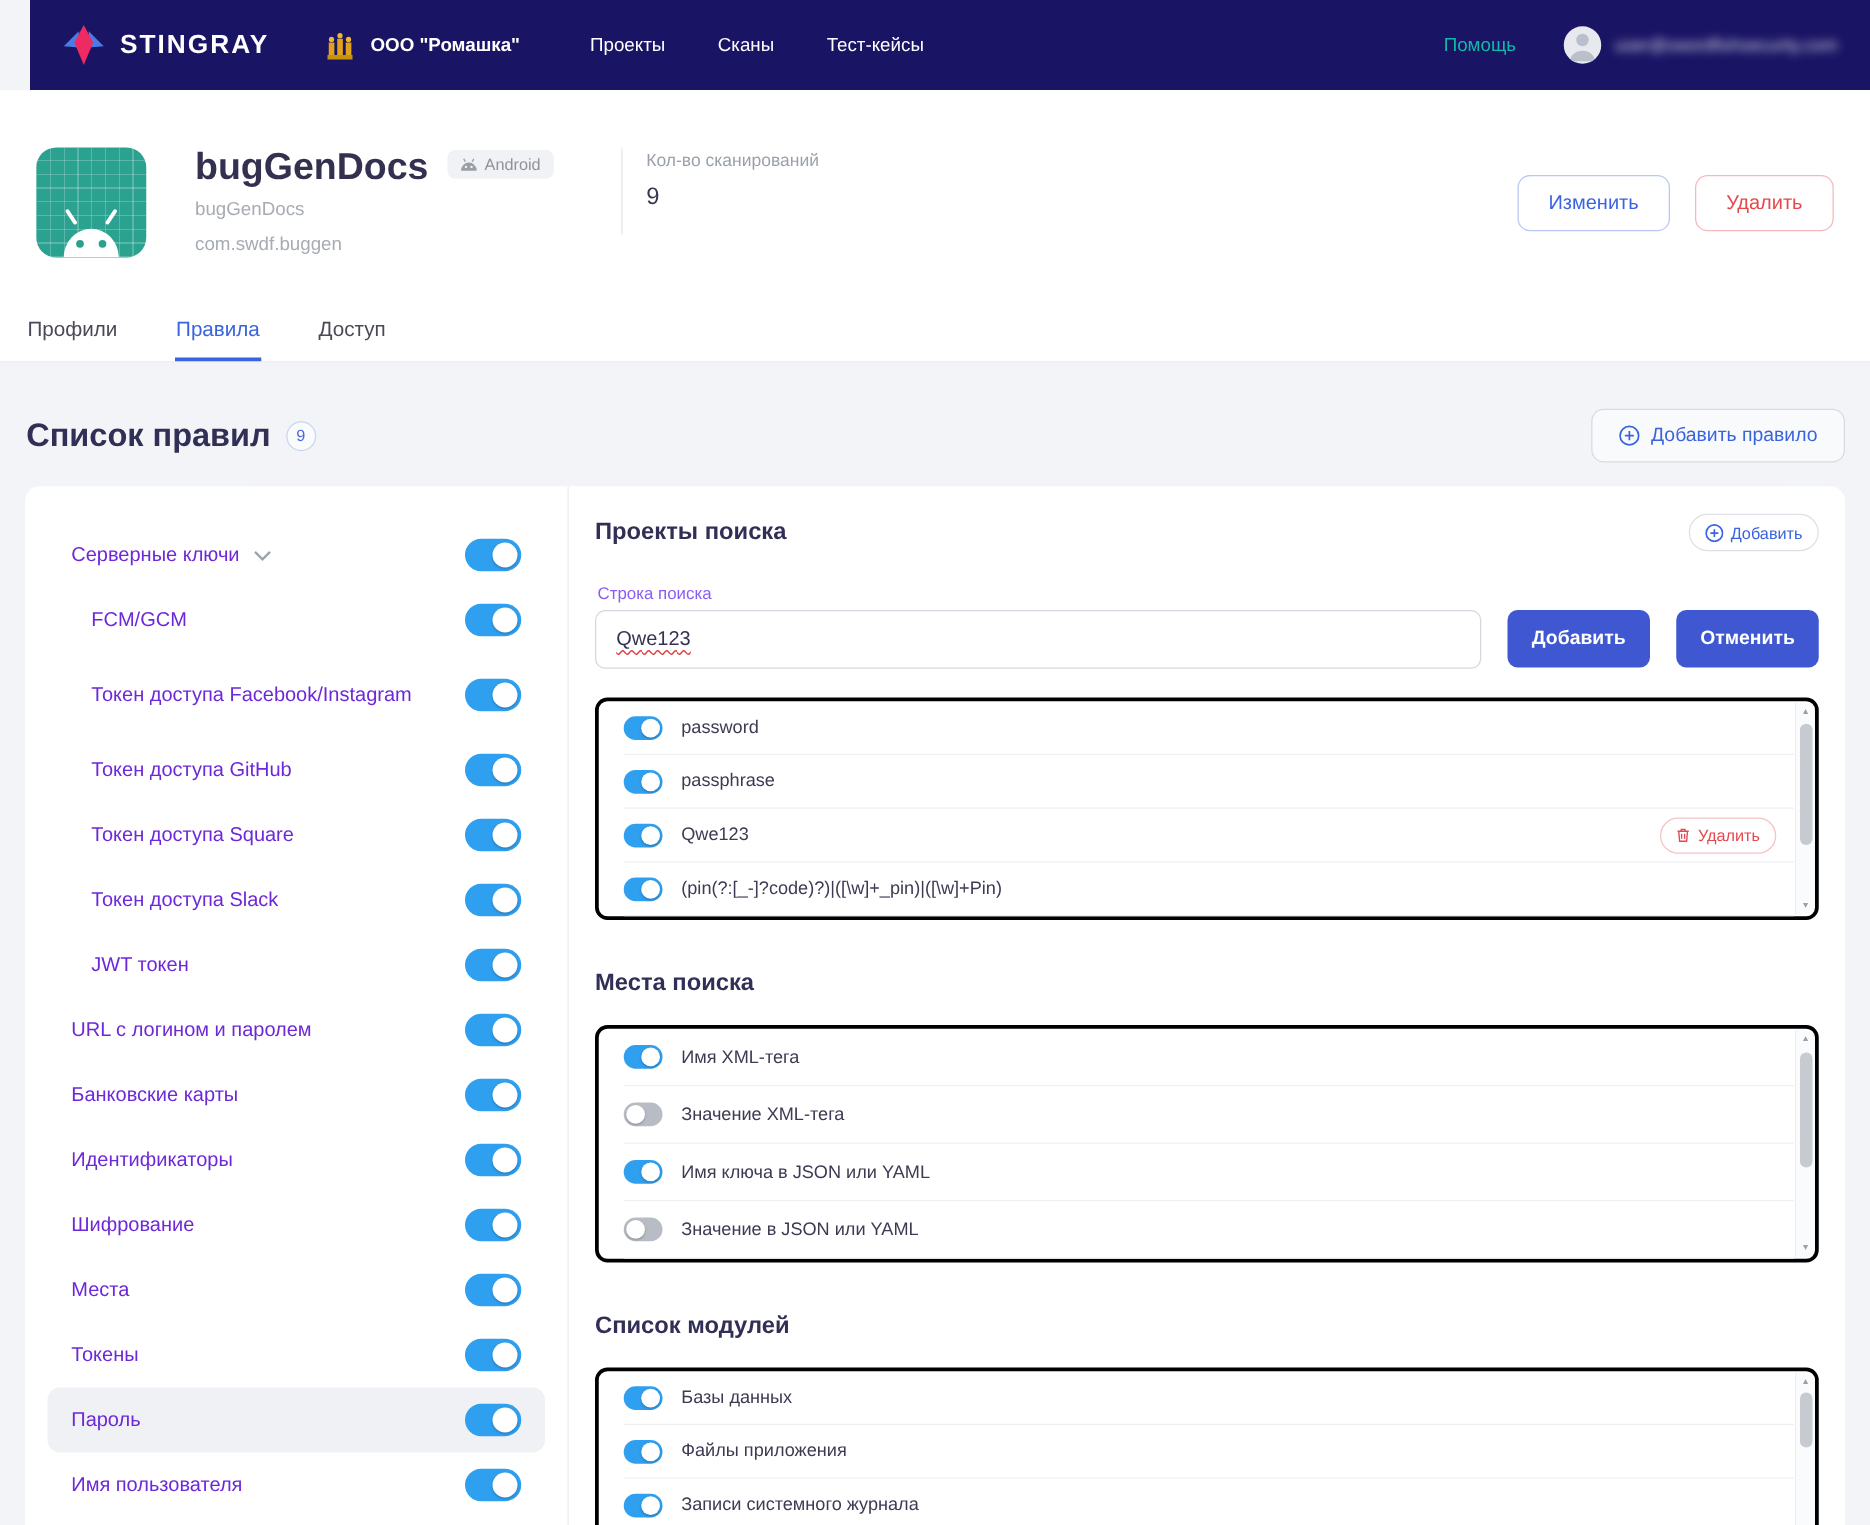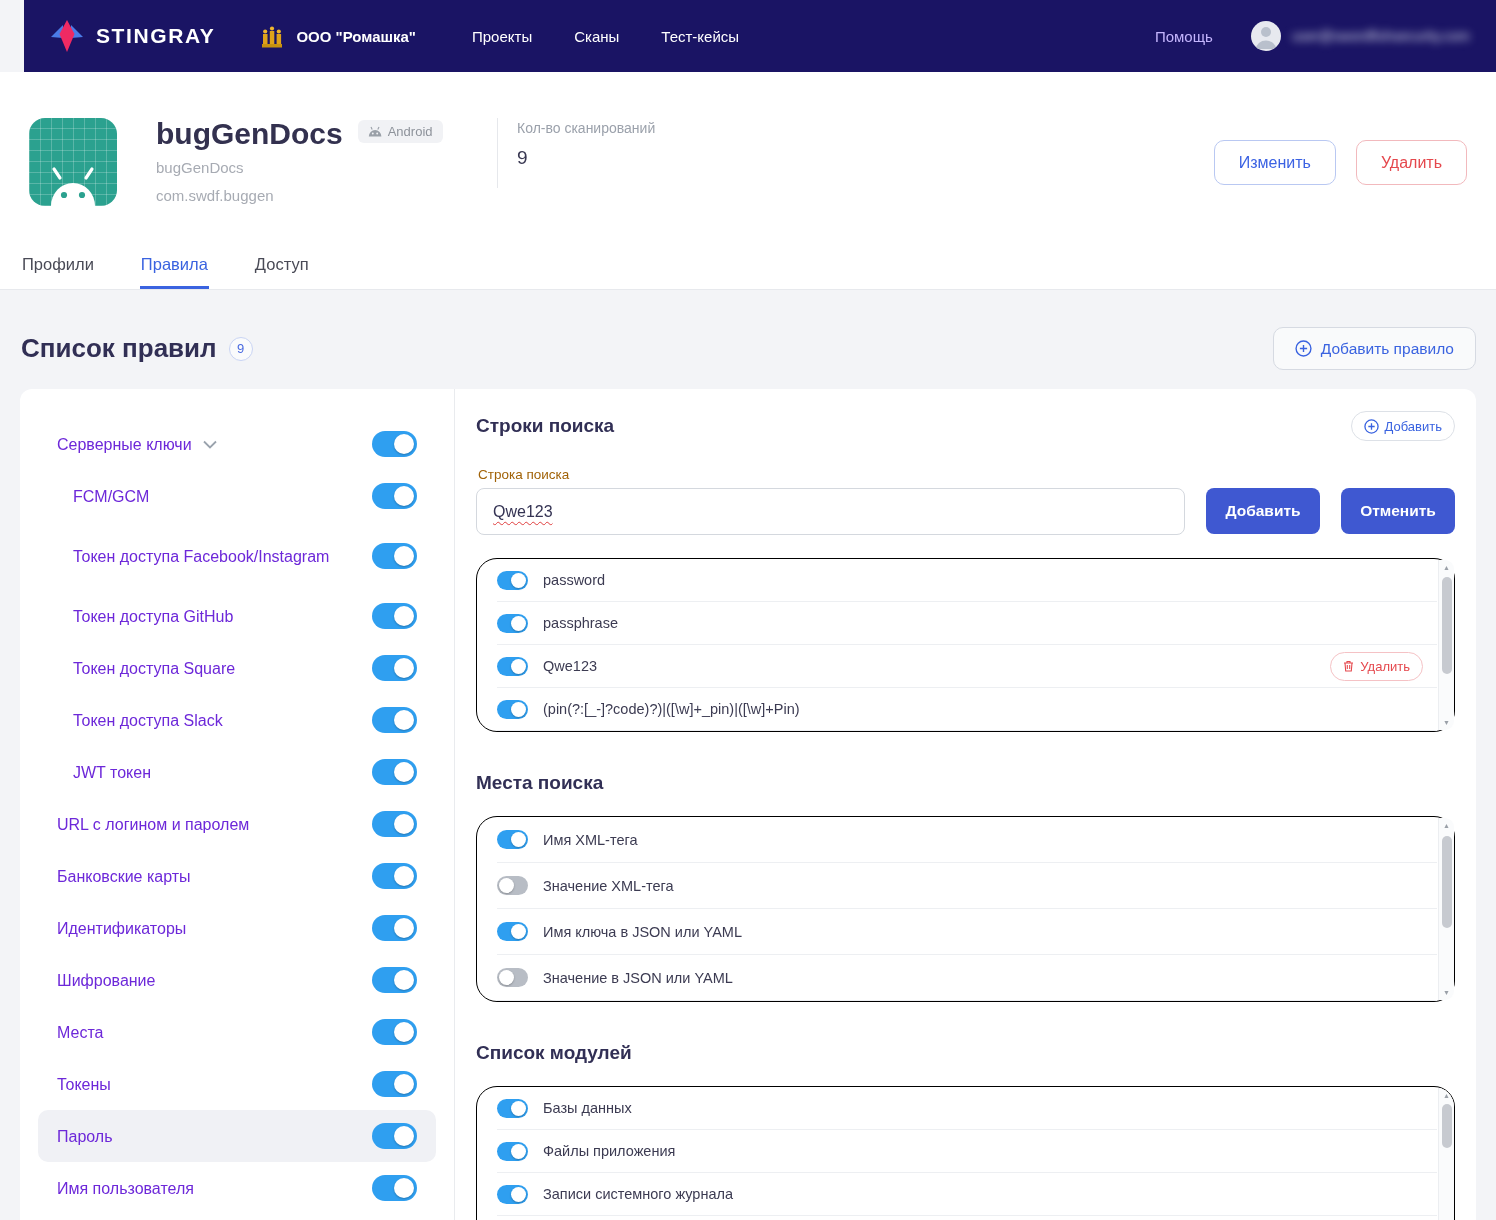--- a/index.html
+++ b/index.html
@@ -15,21 +15,21 @@
     height:72px; background:#1a1464; color:#fff;
     display:flex; align-items:center; padding:0 26px;margin-left:24px;
   }
   .brand { display:flex; align-items:center; gap:12px; cursor:pointer; }
   .brand-name { font-size:21px; font-weight:700; letter-spacing:1.6px; }
   .org { display:flex; align-items:center; gap:11px; margin-left:44px; cursor:pointer; }
   .org-name { font-size:15px; font-weight:600; }
   .nav-links { display:flex; gap:42px; margin-left:56px; }
   .nav-link { font-size:15px; font-weight:500; color:#fff; text-decoration:none; cursor:pointer; }
   .nav-right { margin-left:auto; display:flex; align-items:center; }
-  .help-link { font-size:15px; font-weight:500; color:#c4b5fd; text-decoration:none; margin-right:38px; cursor:pointer; }
+  .help-link { font-size:15px; font-weight:500; color:#14b8a6; text-decoration:none; margin-right:38px; cursor:pointer; }
   .avatar { width:30px; height:30px; border-radius:50%; background:#e7e9ef; overflow:hidden; flex:none; }
   .user-email { margin-left:11px; font-size:14px; color:#d3d6e6; filter:blur(4px); max-width:235px; white-space:nowrap; overflow:hidden; }
 
   
   .app-header { background:#fff; height:168px; display:flex; padding:46px 29px 0 29px; }
   .app-icon {
     width:88px; height:88px; border-radius:16px; flex:none; position:relative;
     background:#2ba18f; display:flex; align-items:flex-end; justify-content:center; overflow:hidden;
   }
   .app-icon .grid {
@@ -117,34 +117,34 @@
   
   .main-col { flex:1; padding:22px 21px 0; }
   .sec-head { display:flex; align-items:center; justify-content:space-between; }
   .sec-title { font-size:19px; font-weight:700; color:#312f55; margin:0; }
   .sec-title.gap-top { margin-top:40px; }
   .pill-add {
     height:30px; padding:0 12px; border-radius:15px; border:1px solid #dde1e7; background:#fff;
     color:#3a63e0; font-size:13px; font-weight:500; font-family:inherit;
     display:inline-flex; align-items:center; gap:6px; cursor:pointer;
   }
-  .field-label { font-size:13.5px; color:#a16207; margin:26px 0 6px 2px; }
+  .field-label { font-size:13.5px; color:#8b5cf6; margin:26px 0 6px 2px; }
   .controls { display:flex; gap:21px; }
   .text-input {
     flex:1; height:47px; border:1px solid #d4d8de; border-radius:8px; background:#fff;
     display:flex; align-items:center; padding:0 16px; font-size:16px; color:#343353; cursor:text;
   }
   .text-input .val { text-decoration:underline wavy #e03e3e 1px; text-underline-offset:4px; }
   .btn-solid {
     width:114px; height:46px; border:none; border-radius:8px; background:#3f58d1;
     color:#fff; font-size:15.5px; font-weight:600; font-family:inherit; cursor:pointer;
   }
 
   .listbox {
-    margin-top:23px; border:1px solid #000000; border-radius:21px;
+    margin-top:23px; border:3px solid #000000; border-radius:10px;
     position:relative; padding-right:17px; background:#fff;
   }
   .listbox.tight { margin-top:22px; }
   .listbox.modules { height:210px; overflow:hidden; }
   .lrow {
     height:43px; display:flex; align-items:center; gap:15px;
     margin:0 0 0 20px; padding-right:14px; border-bottom:1px solid #edeff2;
   }
   .listbox:not(.modules) .lrow:last-child { border-bottom:none; }
   .lrow.h45 { height:46px; }
@@ -329,21 +329,21 @@
       </div>
       <div class="side-row">
         <span class="side-label">Имя пользователя</span>
         <span class="toggle on"></span>
       </div>
     </div>
 
     <div class="main-col">
 
       <div class="sec-head">
-        <h3 class="sec-title">Строки поиска</h3>
+        <h3 class="sec-title">Проекты поиска</h3>
         <button class="pill-add">
           <svg width="15" height="15" viewBox="0 0 16 16">
             <circle cx="8" cy="8" r="7" fill="none" stroke="#3a63e0" stroke-width="1.4"></circle>
             <path d="M8 4.6 v6.8 M4.6 8 h6.8" stroke="#3a63e0" stroke-width="1.4"></path>
           </svg>
           <span>Добавить</span>
         </button>
       </div>
       <div class="field-label">Строка поиска</div>
       <div class="controls">

